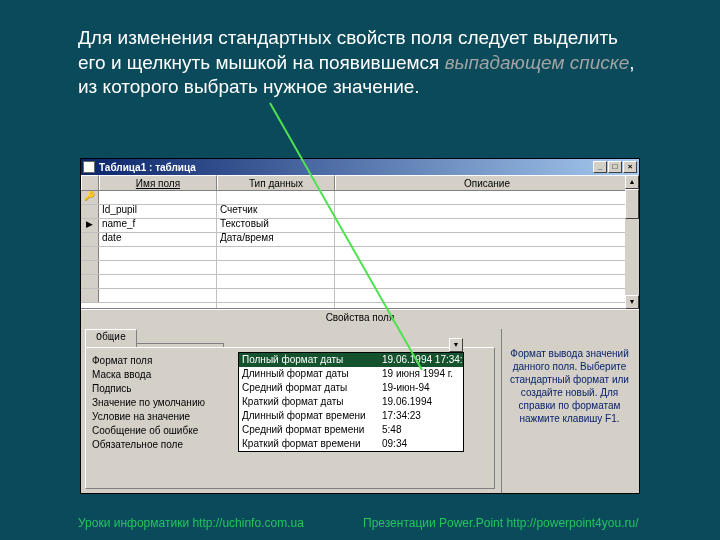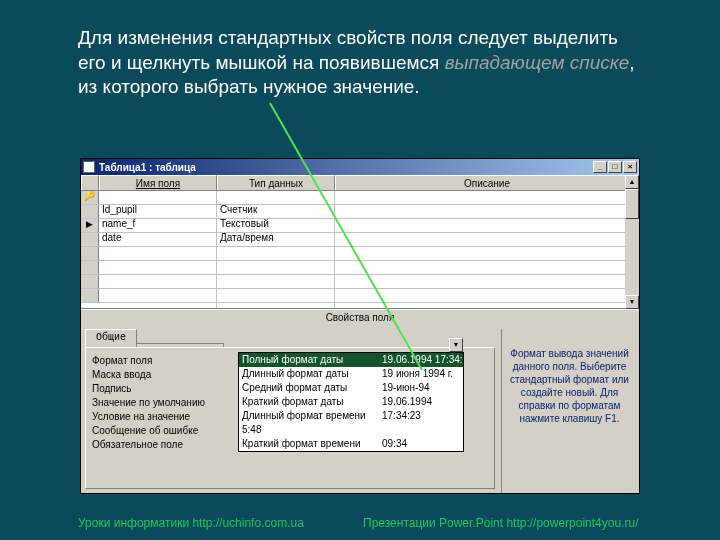--- a/index.html
+++ b/index.html
@@ -296,20 +296,21 @@
             </div>
             <div class="ddrow">
               <div class="dlabel">Краткий формат даты</div>
               <div class="dexample">19.06.1994</div>
             </div>
             <div class="ddrow">
               <div class="dlabel">Длинный формат времени</div>
               <div class="dexample">17:34:23</div>
             </div>
             <div class="ddrow">
+              <div class="dlabel">Средний формат времени</div>
               <div class="dexample">5:48</div>
             </div>
             <div class="ddrow">
               <div class="dlabel">Краткий формат времени</div>
               <div class="dexample">09:34</div>
             </div>
           </div>
       <div class="proprow">
             <div class="plabel">Формат поля</div>
             <div class="pval"></div>

